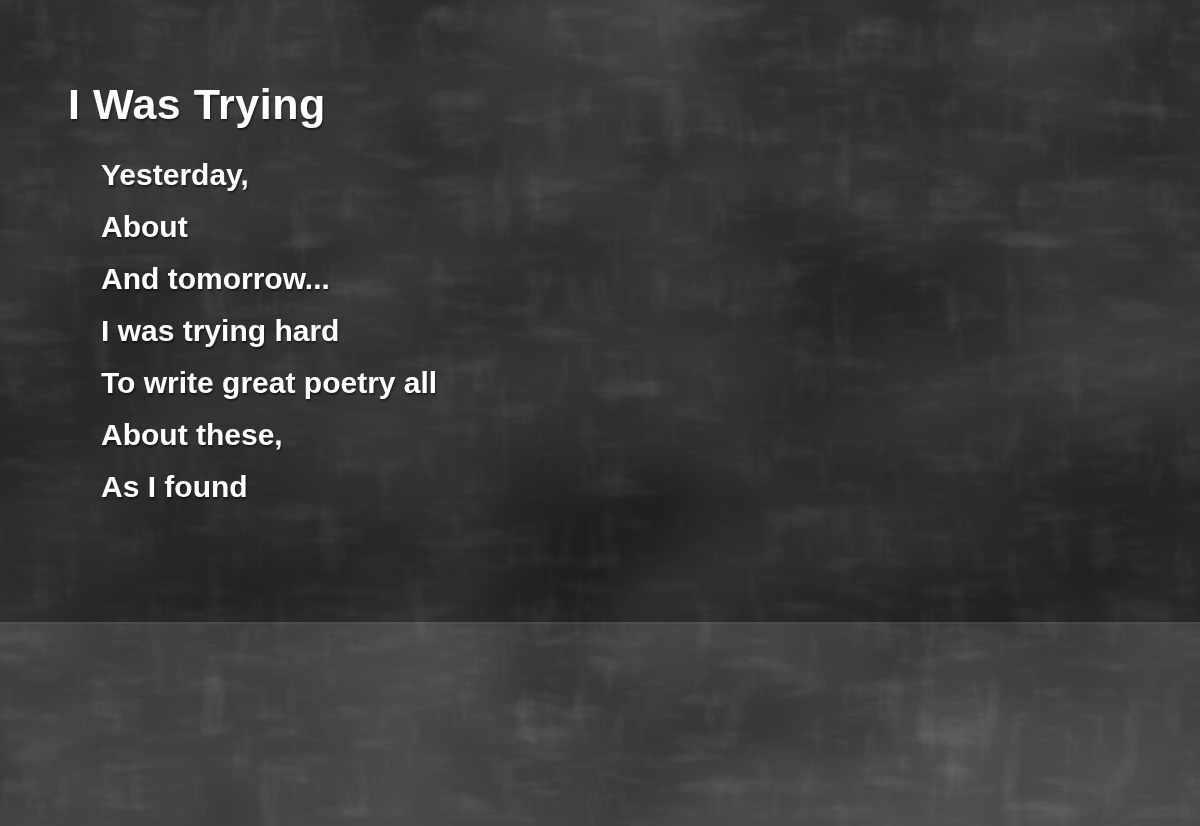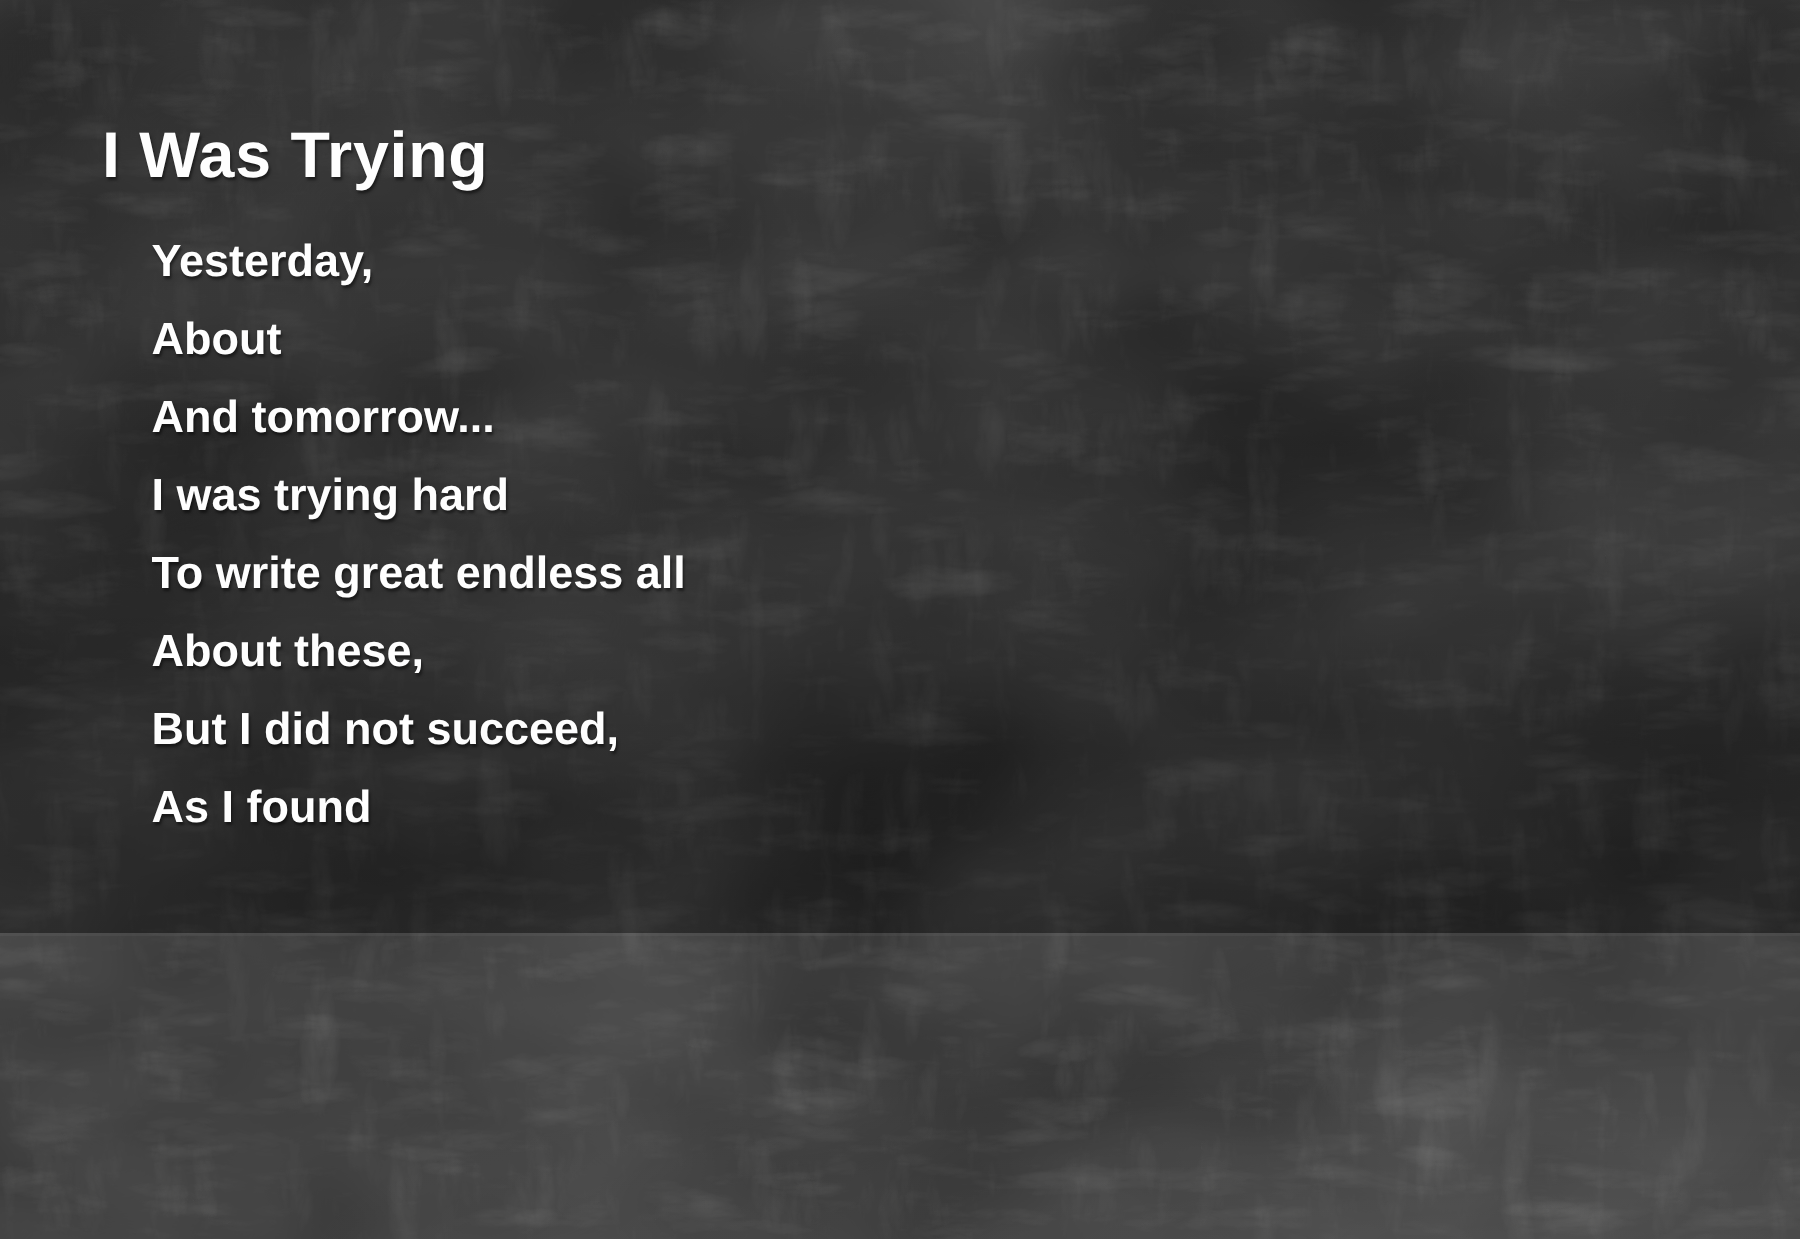--- a/index.html
+++ b/index.html
@@ -112,21 +112,20 @@
 
   <div class="content">
 
     <h1 class="title">I Was Trying</h1>
 
     <div class="poem">
       <div class="poem-line">Yesterday,</div>
       <div class="poem-line">About</div>
       <div class="poem-line">And tomorrow...</div>
       <div class="poem-line">I was trying hard</div>
-      <div class="poem-line">To write great endless all</div>
+      <div class="poem-line">To write great poetry all</div>
       <div class="poem-line">About these,</div>
-      <div class="poem-line">But I did not succeed,</div>
       <div class="poem-line">As I found</div>
     </div>
 
 
   </div>
 </div>
 
 </body></html>

